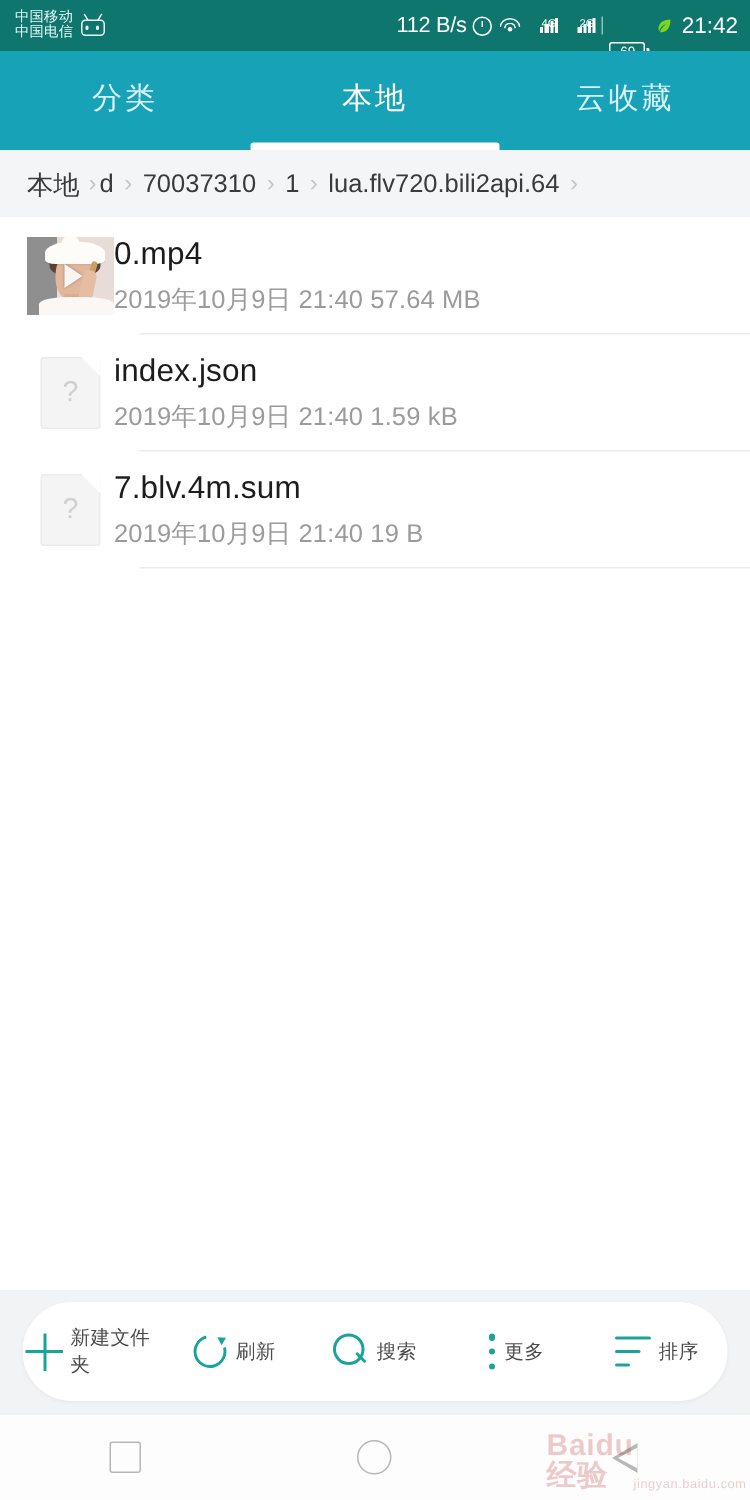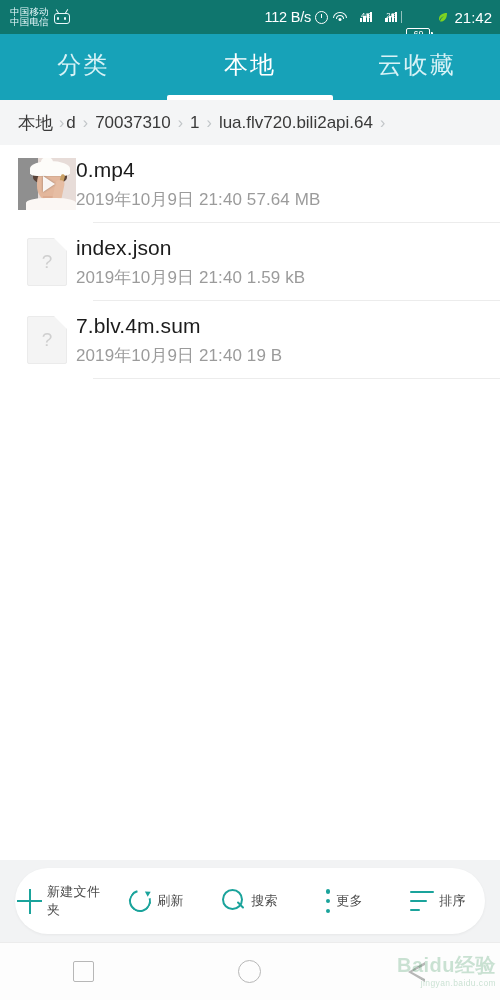--- a/index.html
+++ b/index.html
@@ -63,21 +63,21 @@
   .battery .cap{ width:2px;height:6px;background:#fff;border-radius:0 1px 1px 0; margin-left:1px; }
   .leaf-icon{ width:12px;height:12px; }
   .clock{ font-size:15px; margin-left:1px; }
 
   
   .tab-bar{
     height:66px; background:#17A2B8;
     display:flex; align-items:center; position:relative;
   }
   .tab{
-    flex:1; text-align:center; font-size:24px; color:#ffffff;
+    flex:1; text-align:center; font-size:20px; color:#ffffff;
     letter-spacing:2px; cursor:pointer; height:100%;
     display:flex; align-items:center; justify-content:center;
     padding-bottom:4px;
   }
   .tab.inactive{ color:#d8f2f6; }
   .tab-indicator{
     position:absolute; bottom:0; left:167px; width:166px; height:5px;
     background:#ffffff; border-radius:2px 2px 0 0;
   }
 
@@ -243,22 +243,22 @@
   .nav-triangle::after{
     content:""; position:absolute; left:5px; top:-7px;
     width:0;height:0;border-right:13px solid #fdfdfd;
     border-top:7px solid transparent;border-bottom:7px solid transparent;
   }
 
   
   .watermark{
     position:absolute; right:4px; bottom:6px; width:130px; height:46px;
     opacity:.22; pointer-events:none;
-    display:flex; flex-direction:column; align-items:flex-end; justify-content:center;
-    color:#15803d;
+    display:flex; flex-direction:row; align-items:flex-end; justify-content:center;
+    color:#b91c1c;
   }
   .wm-main{ font-size:20px; font-weight:bold; letter-spacing:.5px; line-height:1; }
   .wm-sub{ font-size:8.5px; letter-spacing:.4px; margin-top:3px; }
 </style>
 </head>
 <body>
 
 <div class="status-bar">
   <div class="carrier-block">
     <div class="carrier-names">

